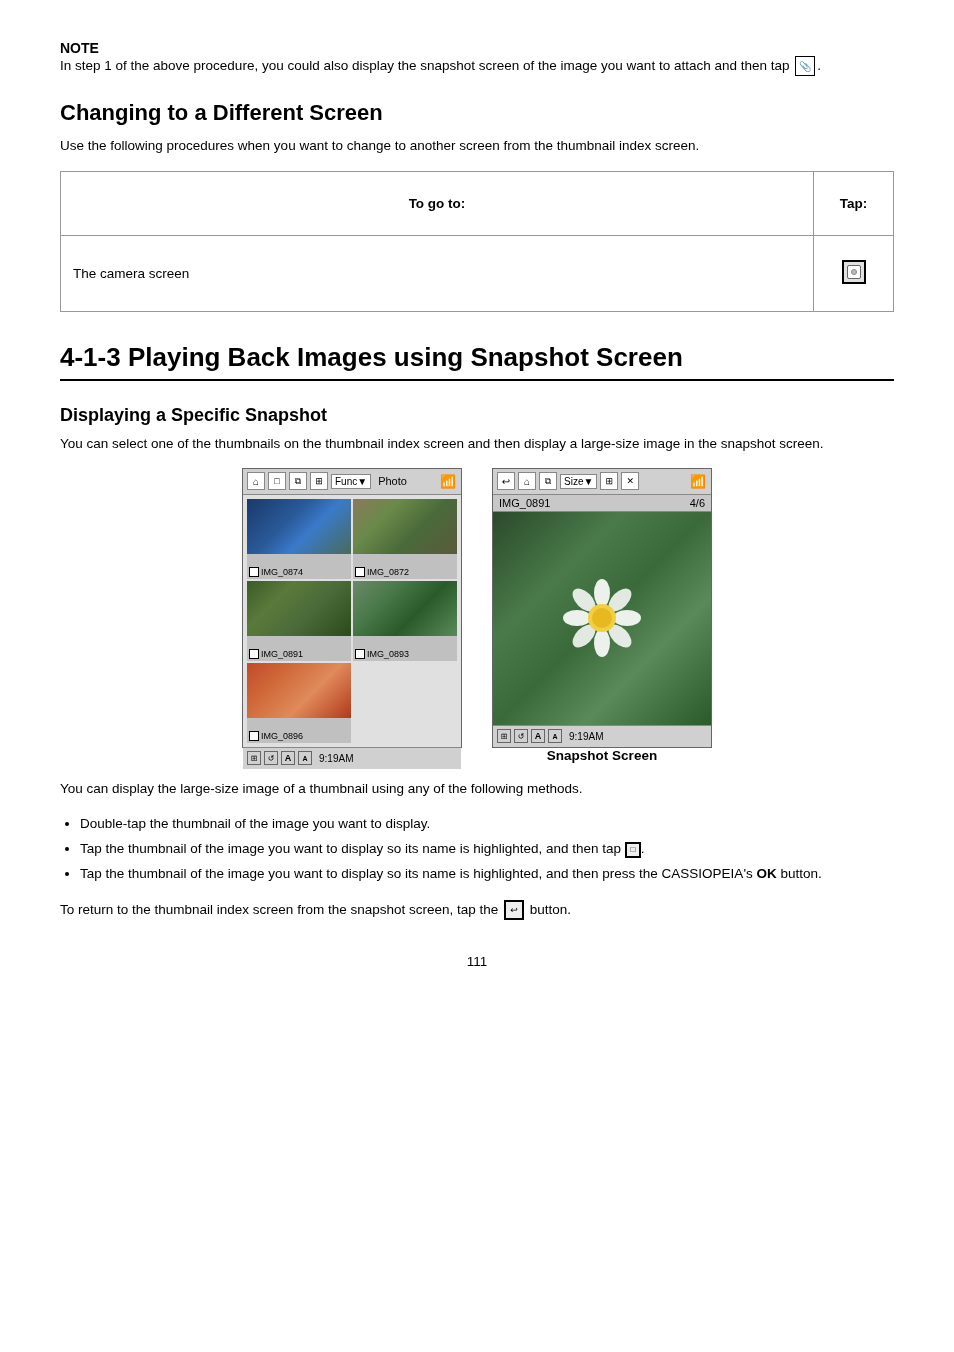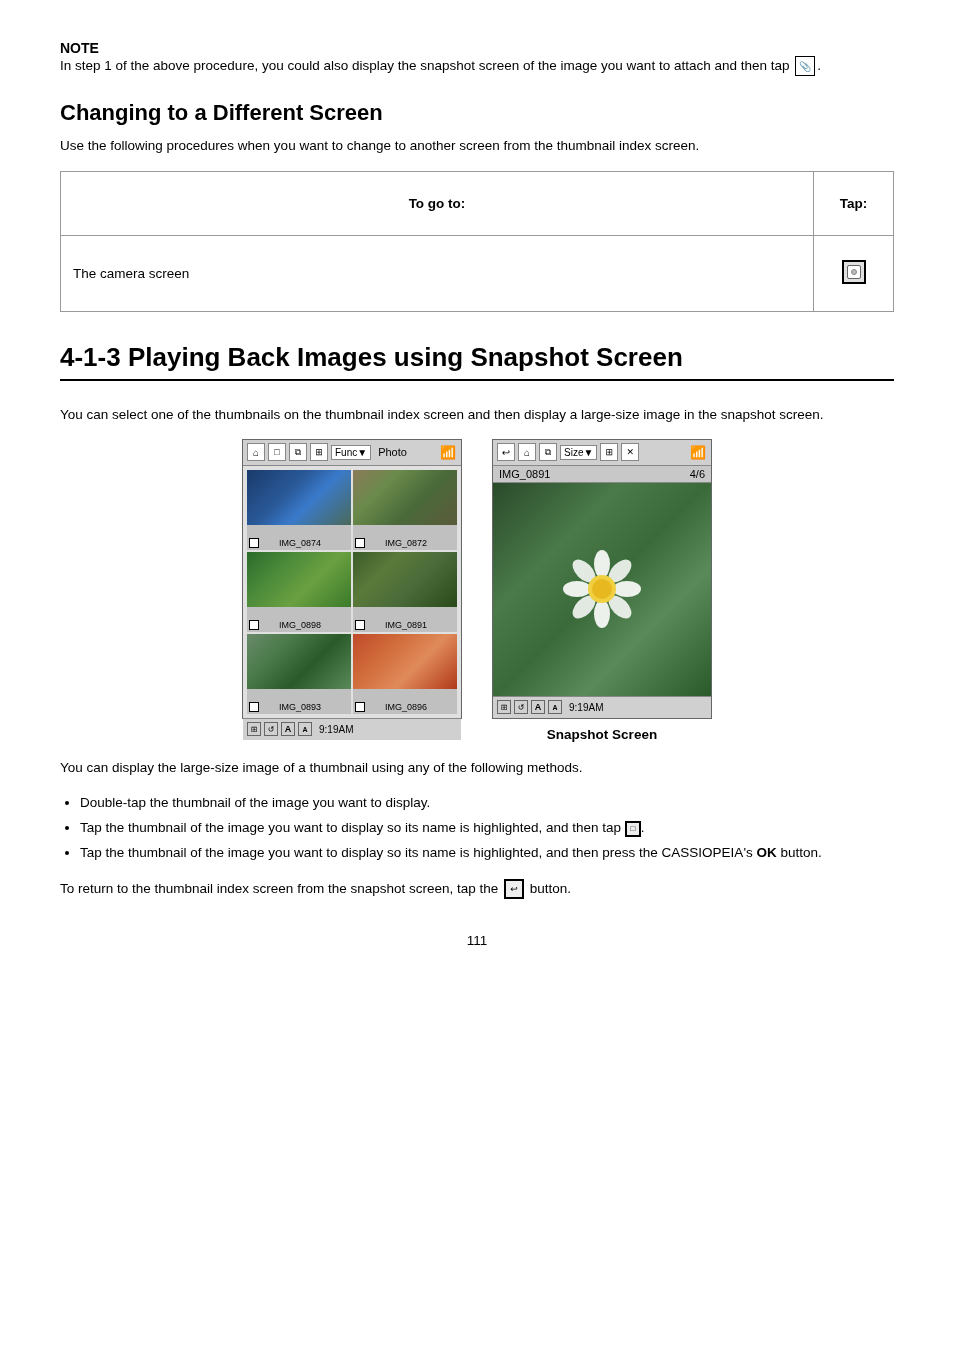--- a/index.html
+++ b/index.html
@@ -90,21 +90,21 @@
 
     .screenshot-container {
       display: flex;
       flex-direction: column;
       align-items: center;
     }
 
     .screenshot-label {
       font-weight: bold;
       font-size: 13.5px;
-      margin-top: 8px;
+      margin-top: 0;
     }
 
     
     .device-screen {
       border: 1px solid #666;
       background: #e8e8e8;
       position: relative;
     }
 
     .thumb-screen {
@@ -178,21 +178,21 @@
       left: 2px;
       width: 10px;
       height: 10px;
       border: 1px solid #000;
       background: #fff;
     }
 
     .thumb-name {
       position: absolute;
       bottom: 2px;
-      left: 32px;
+      left: 14px;
       font-size: 9px;
     }
 
     
     .status-bar {
       display: flex;
       align-items: center;
       background: #d0d0d0;
       border-top: 1px solid #888;
       padding: 2px 4px;
@@ -329,20 +329,21 @@
           </span>
         </td>
       </tr>
     </tbody>
   </table>
 </div>
 
 <div class="big-heading">4-1-3 Playing Back Images using Snapshot Screen</div>
 
 <div>
+  <div class="section-subheading">Displaying a Specific Snapshot</div>
   <div class="section-text">You can select one of the thumbnails on the thumbnail index screen and then display a large-size image in the snapshot screen.</div>
 
   <div class="screenshots-area">
 
     <div class="screenshot-container">
       <div class="device-screen thumb-screen">
 
         <div class="toolbar">
           <span class="toolbar-btn" style="font-size:10px;">⌂</span>
           <span class="toolbar-btn">□</span>
@@ -359,25 +360,20 @@
             <div class="thumb-img-0874"></div>
             <div class="thumb-checkbox"></div>
             <div class="thumb-name">IMG_0874</div>
           </div>
           <div class="thumb-item">
             <div class="thumb-img-0872"></div>
             <div class="thumb-checkbox"></div>
             <div class="thumb-name">IMG_0872</div>
           </div>
 
-          <div class="thumb-item">
-            <div class="thumb-img-0898"></div>
-            <div class="thumb-checkbox"></div>
-            <div class="thumb-name">IMG_0898</div>
-          </div>
           <div class="thumb-item">
             <div class="thumb-img-0891"></div>
             <div class="thumb-checkbox"></div>
             <div class="thumb-name">IMG_0891</div>
           </div>
 
           <div class="thumb-item">
             <div class="thumb-img-0893"></div>
             <div class="thumb-checkbox"></div>
             <div class="thumb-name">IMG_0893</div>

